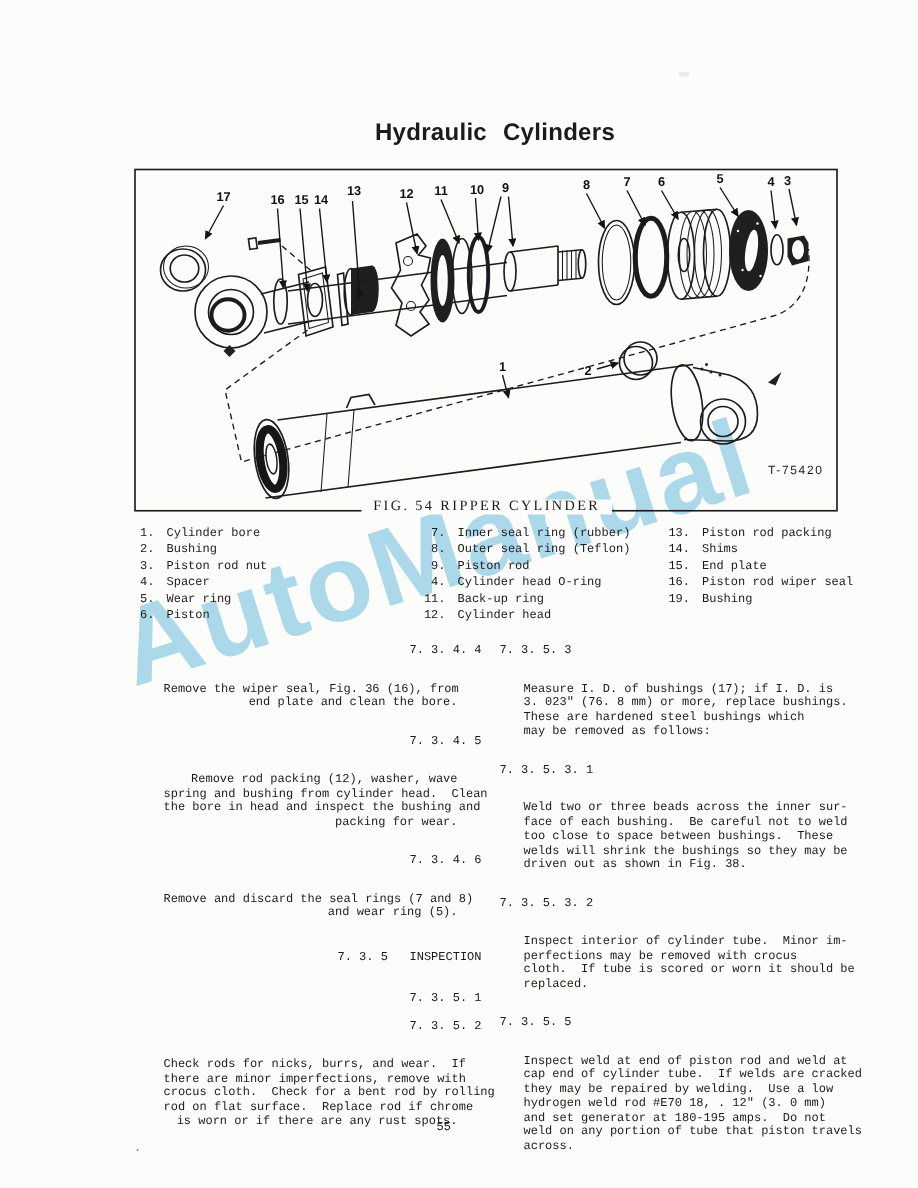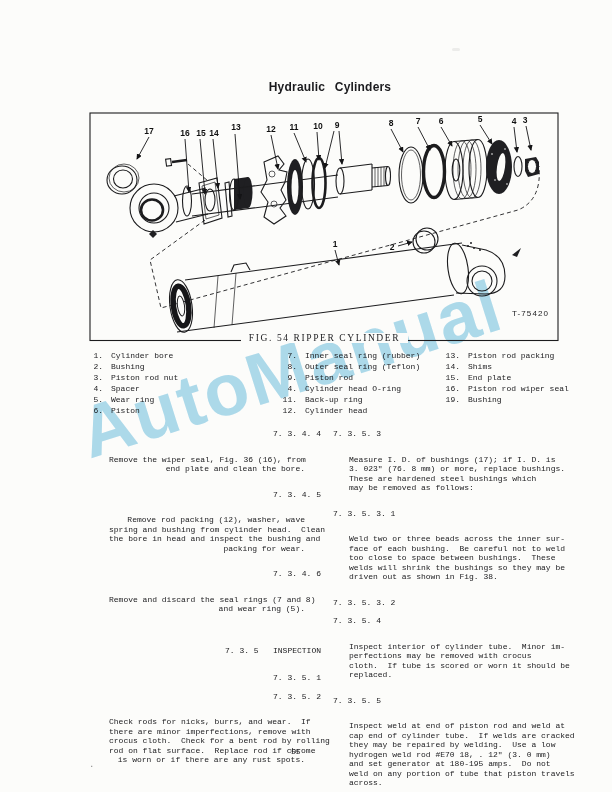--- a/index.html
+++ b/index.html
@@ -14,21 +14,21 @@
     position:absolute;left:82px;top:398px;z-index:1;
     font-family:"Liberation Sans",sans-serif;font-weight:bold;
     font-size:73px;letter-spacing:2px;line-height:1;
     transform:rotate(-17.5deg);transform-origin:0 50%;
     opacity:.85;white-space:nowrap;
   }
   
   .doc-title{
     left:330px;top:80px;transform:translateX(-50%);
     font-family:"Liberation Sans",sans-serif;font-weight:bold;
-    font-size:12px;letter-spacing:.2px;word-spacing:6px;white-space:nowrap;
+    font-size:16px;letter-spacing:.2px;word-spacing:6px;white-space:nowrap;
   }
   
   .fig{left:88px;top:104px;width:473px;height:240px;}
   .fig svg{position:absolute;left:0;top:0;}
   .fig-caption{
     position:absolute;left:0;right:0;top:229px;text-align:center;
     font-family:"Liberation Serif",serif;font-size:9.5px;letter-spacing:1.6px;
   }
   .fig-caption span{background:#fcfcfa;padding:0 8px;}
   .fig-ref{
@@ -48,21 +48,21 @@
   .prow{display:flex;}
   .pnum{text-align:right;flex:none;}
   .plbl{margin-left:8px;white-space:nowrap;}
   
   .col{position:absolute;top:429px;font-size:8px;line-height:9.5px;}
   .col-left{left:93px;width:228px;text-align:right;}
   .col-right{left:333px;width:232px;}
   .sec{margin:0 0 9px 0;}
   .sec .snum{white-space:pre;}
   .sec pre{margin:16px;font:inherit;white-space:pre;}
-  .sec-head{margin-top:32px;margin-bottom:18px;}
+  .sec-head{margin-top:20px;margin-bottom:18px;}
   
   .pageno{left:291px;top:747px;font-family:Liberation Mono, monospace;font-size:8px;}
   .stray{left:89px;top:760px;font-size:9px;color:#8a8a8a;}
   .smudge{left:452px;top:48px;width:8px;height:3px;background:#ececea;border-radius:2px;}
   svg .ln{stroke:#1c1c1e;stroke-width:1.1;fill:none;}
   svg .thin{stroke-width:.7;}
   svg .thk{stroke-width:2.6;}
   svg .dash{stroke:#1c1c1e;stroke-width:.9;fill:none;stroke-dasharray:4 3;}
   svg .lead{stroke:#141416;stroke-width:.9;fill:none;}
   svg .dk{fill:#1f1f22;stroke:none;}
@@ -382,21 +382,20 @@
       <pre>Weld two or three beads across the inner sur-
 face of each bushing.  Be careful not to weld
 too close to space between bushings.  These
 welds will shrink the bushings so they may be
 driven out as shown in Fig. 38.</pre>
     </div>
     <div class="sec">
       <div class="snum">7. 3. 5. 3. 2</div>
     </div>
     <div class="sec">
-      <div class="snum">7. 3. 5. 4</div>
       <pre>Inspect interior of cylinder tube.  Minor im-
 perfections may be removed with crocus
 cloth.  If tube is scored or worn it should be
 replaced.</pre>
     </div>
     <div class="sec">
       <div class="snum">7. 3. 5. 5</div>
       <pre>Inspect weld at end of piston rod and weld at
 cap end of cylinder tube.  If welds are cracked
 they may be repaired by welding.  Use a low

